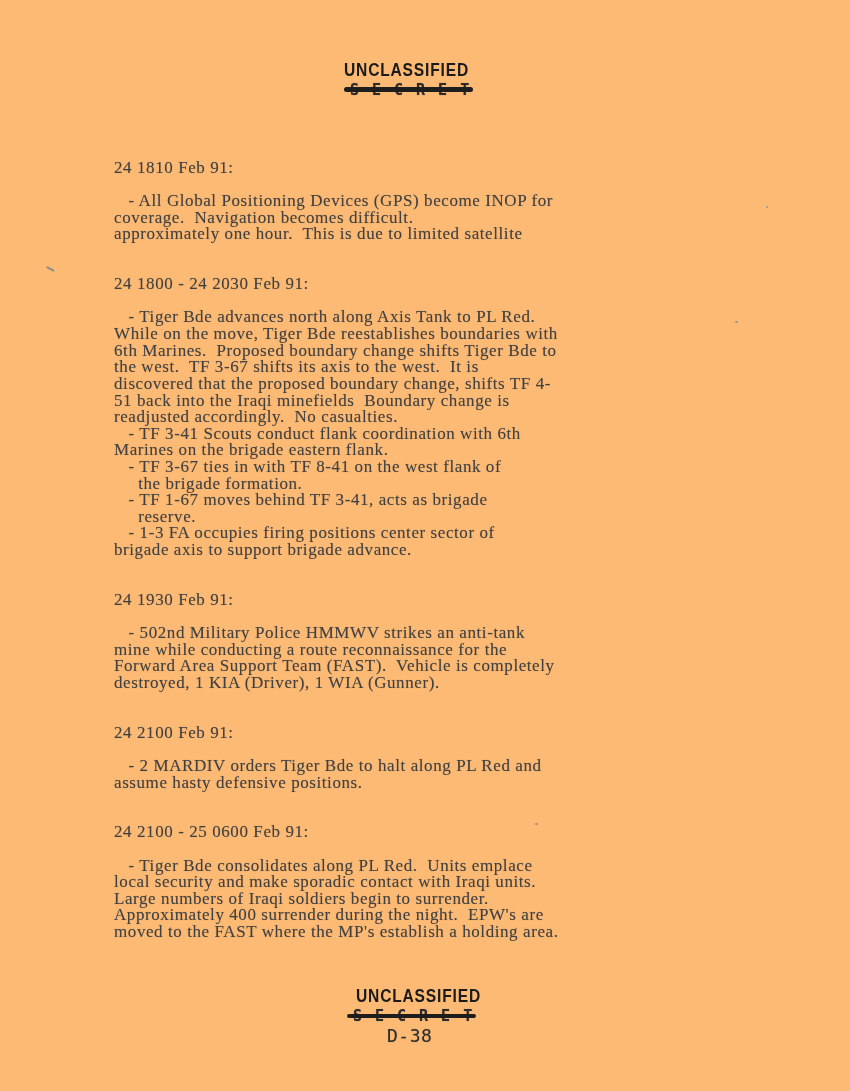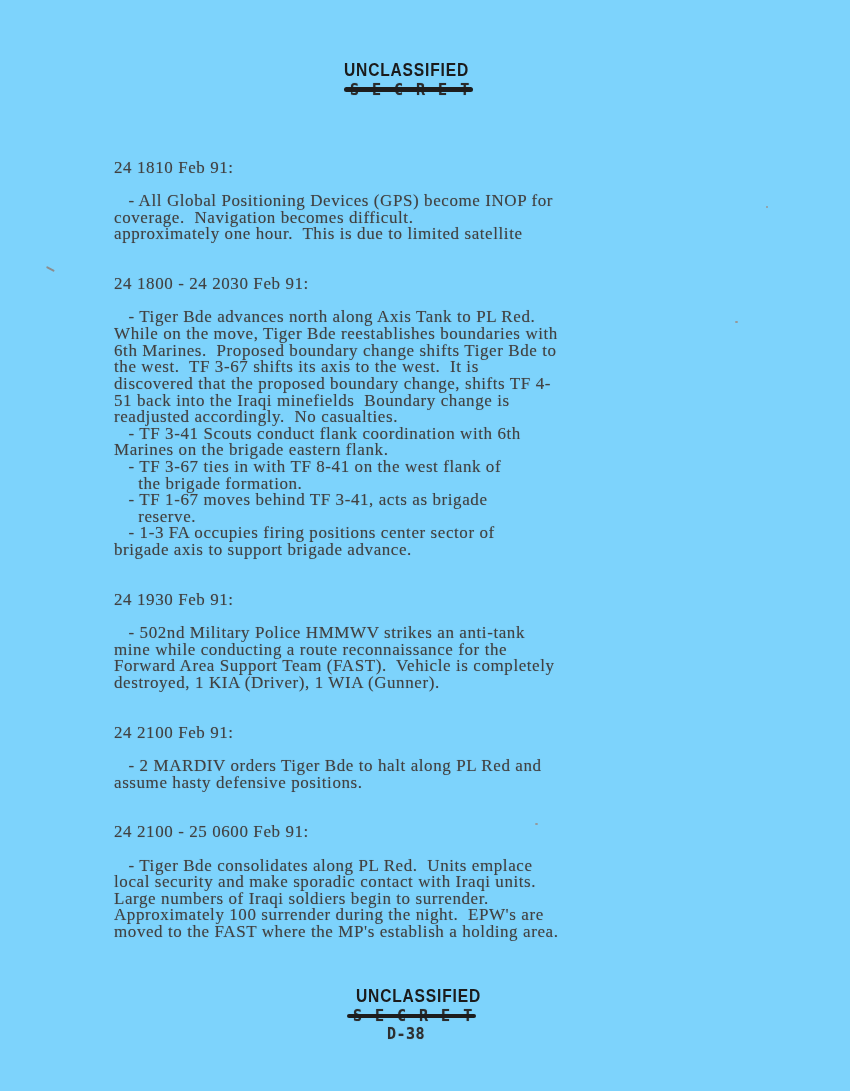--- a/index.html
+++ b/index.html
@@ -4,21 +4,21 @@
 <style>
   html, body {
     margin: 0;
     padding: 0;
     background: #ffffff;
   }
   .page {
     position: relative;
     width: 850px;
     height: 1091px;
-    background: #7dd3fc;
+    background: #fdba74;
     overflow: hidden;
     font-family: "DejaVu Sans Mono", monospace;
   }
   
   .unclass {
     position: absolute;
     font-family: "Liberation Sans", sans-serif;
     font-weight: 700;
     font-size: 19px;
     color: #1b1b1b;
@@ -52,22 +52,22 @@
     height: 4.5px;
     background: #1d1d1d;
     border-radius: 2.5px;
   }
   .secret.ftr .strike-bar { top: 8px; height: 4px; }
   .page-number {
     position: absolute;
     left: 387px;
     top: 1025px;
     font-family: "DejaVu Sans Mono", monospace;
-    font-weight: 700;
-    font-size: 15px;
+    font-weight: 400;
+    font-size: 18px;
     color: #2e2e2e;
     letter-spacing: 0.5px;
     text-shadow: 0 0 1px rgba(50,50,50,0.4);
     text-align: center;
   }
   
   .body {
     position: absolute;
     left: 114px;
     top: 160px;
@@ -149,21 +149,21 @@
       <div class="line"></div>
       <div class="line">   - 2 MARDIV orders Tiger Bde to halt along PL Red and</div>
       <div class="line">assume hasty defensive positions.</div>
       <div class="line"></div>
       <div class="line"></div>
       <div class="line">24 2100 - 25 0600 Feb 91:</div>
       <div class="line"></div>
       <div class="line">   - Tiger Bde consolidates along PL Red.  Units emplace</div>
       <div class="line">local security and make sporadic contact with Iraqi units.</div>
       <div class="line">Large numbers of Iraqi soldiers begin to surrender.</div>
-      <div class="line">Approximately 100 surrender during the night.  EPW's are</div>
+      <div class="line">Approximately 400 surrender during the night.  EPW's are</div>
       <div class="line">moved to the FAST where the MP's establish a holding area.</div>
     </div>
 
   <div class="tick-mark"></div>
   <div class="speck s1"></div>
   <div class="speck s2"></div>
   <div class="speck s3"></div>
 
   <div class="unclass ftr">UNCLASSIFIED</div>
   <div class="secret ftr">

